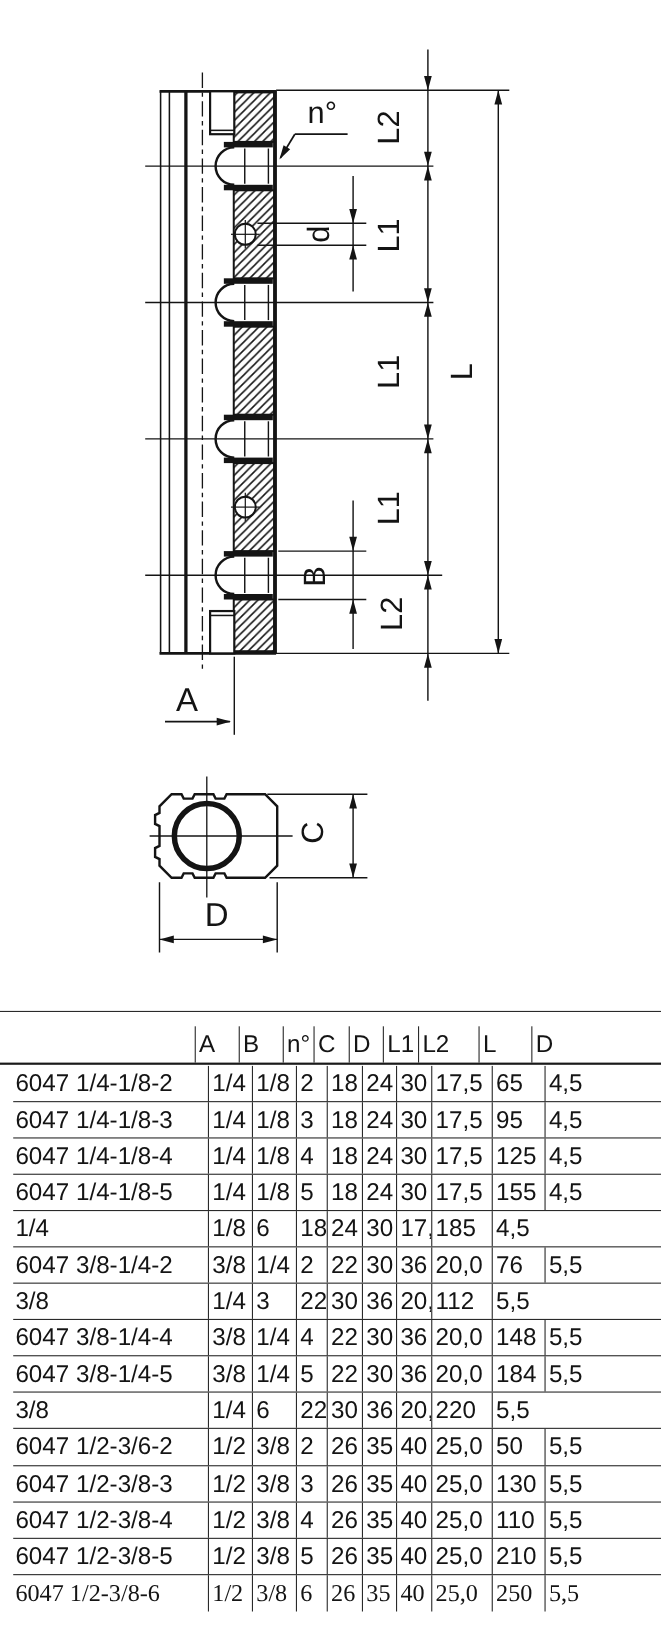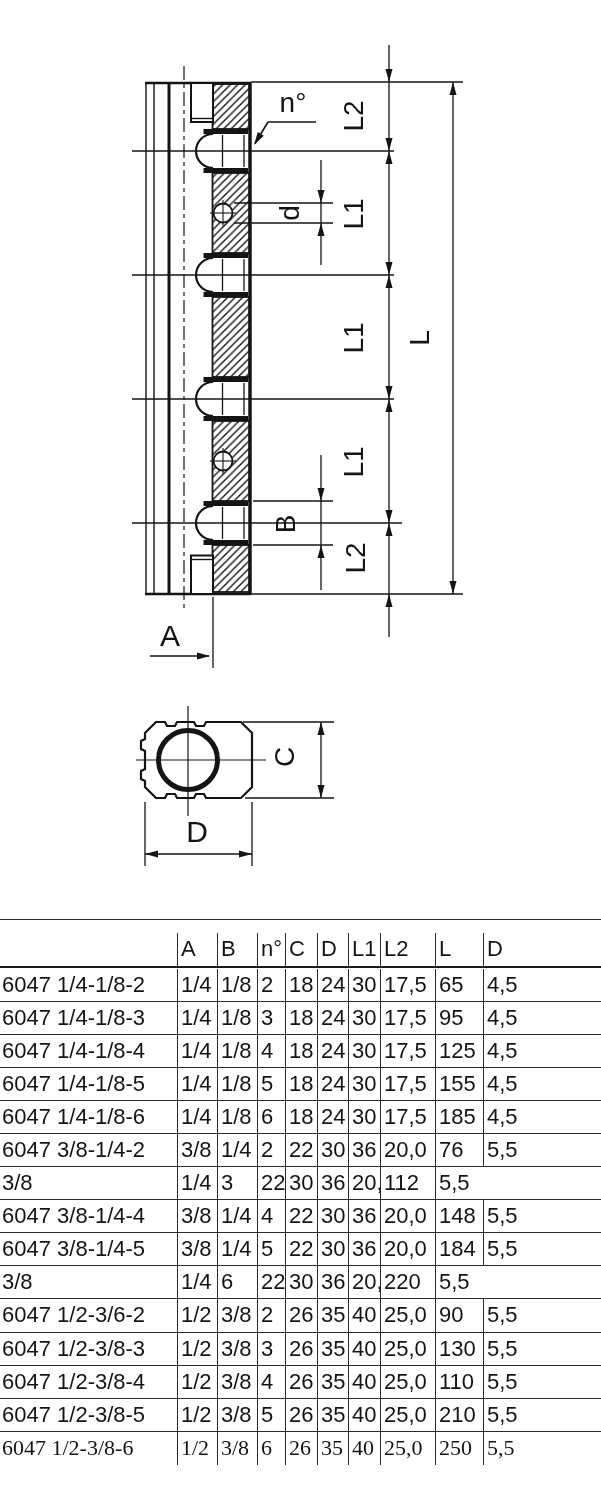--- a/index.html
+++ b/index.html
@@ -8,21 +8,21 @@
     font-family:"Liberation Sans",sans-serif;color:#141414;
   }
   .drawing-svg{position:absolute;top:0;left:0;}
   .dim-label{font-family:"Liberation Sans",sans-serif;font-size:28px;fill:#141414;}
   .dim-label-lg{font-family:"Liberation Sans",sans-serif;font-size:30px;fill:#141414;}
   
   .spec-table{position:absolute;top:919px;left:0;width:601px;height:550px;}
   .spec-topline{position:absolute;top:0;left:0;width:601px;height:0;border-top:1.5px solid #2a2a2a;}
   .spec-head{position:absolute;top:14px;left:0;width:601px;height:33px;}
   .spec-headline{position:absolute;top:47px;left:0;width:601px;height:0;border-top:2.5px solid #1a1a1a;}
-  .spec-body{position:absolute;top:49.5px;left:0;width:583px;}
+  .spec-body{position:absolute;top:49.5px;left:12px;width:583px;}
   .row{display:grid;grid-template-columns:177px 40px 40px 28px 32px 31px 32px 55px 48px auto;
        width:601px;box-sizing:border-box;}
   .row.body-row{height:33.1px;border-bottom:1.5px solid #2a2a2a;}
   .row.body-row.last{border-bottom:none;font-family:Liberation Serif, serif;}
   .row.head-row{height:33px;}
   .row > div{
     box-sizing:border-box;border-left:1.5px solid #2a2a2a;
     font-size:22px;line-height:31px;padding-left:3px;white-space:nowrap;overflow:hidden;
   }
   .row > div:first-child{border-left:none;padding-left:2px;}
@@ -260,21 +260,20 @@
           <div>1/8</div>
           <div>5</div>
           <div>18</div>
           <div>24</div>
           <div>30</div>
           <div>17,5</div>
           <div>155</div>
           <div>4,5</div>
         </div>
         <div class="row body-row">
-          <div>6047 1/4-1/8-6</div>
           <div>1/4</div>
           <div>1/8</div>
           <div>6</div>
           <div>18</div>
           <div>24</div>
           <div>30</div>
           <div>17,5</div>
           <div>185</div>
           <div>4,5</div>
         </div>
@@ -338,21 +337,21 @@
         </div>
         <div class="row body-row">
           <div>6047 1/2-3/6-2</div>
           <div>1/2</div>
           <div>3/8</div>
           <div>2</div>
           <div>26</div>
           <div>35</div>
           <div>40</div>
           <div>25,0</div>
-          <div>90</div>
+          <div>50</div>
           <div>5,5</div>
         </div>
         <div class="row body-row">
           <div>6047 1/2-3/8-3</div>
           <div>1/2</div>
           <div>3/8</div>
           <div>3</div>
           <div>26</div>
           <div>35</div>
           <div>40</div>

